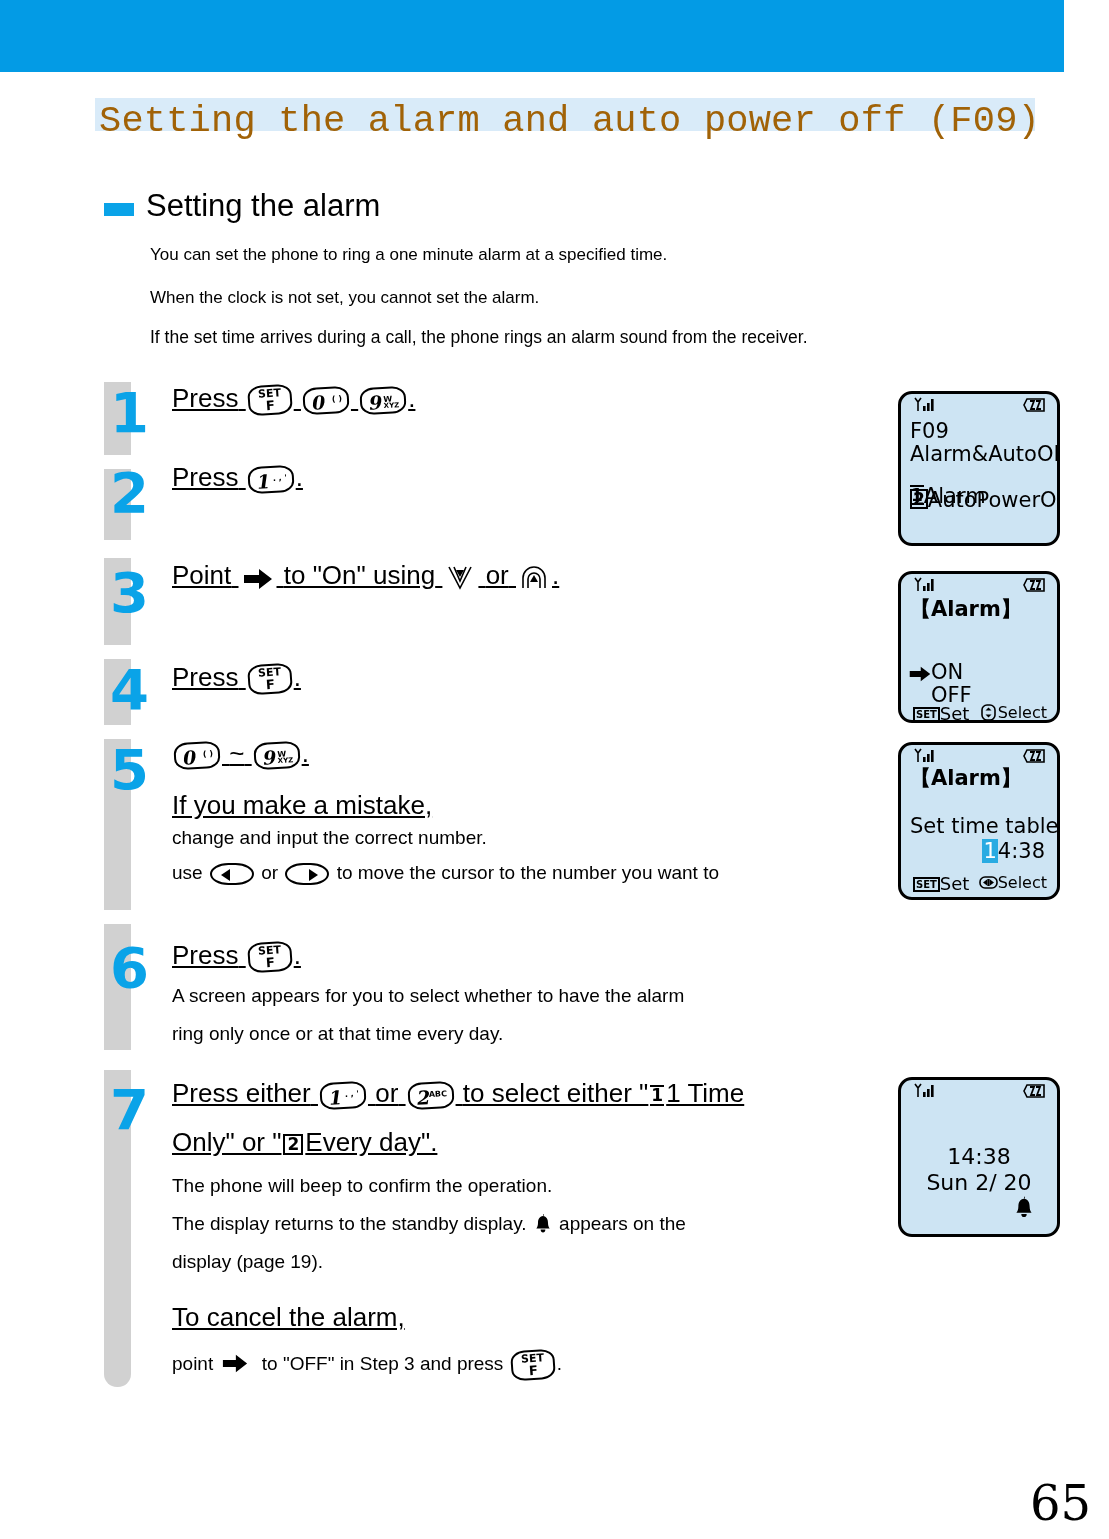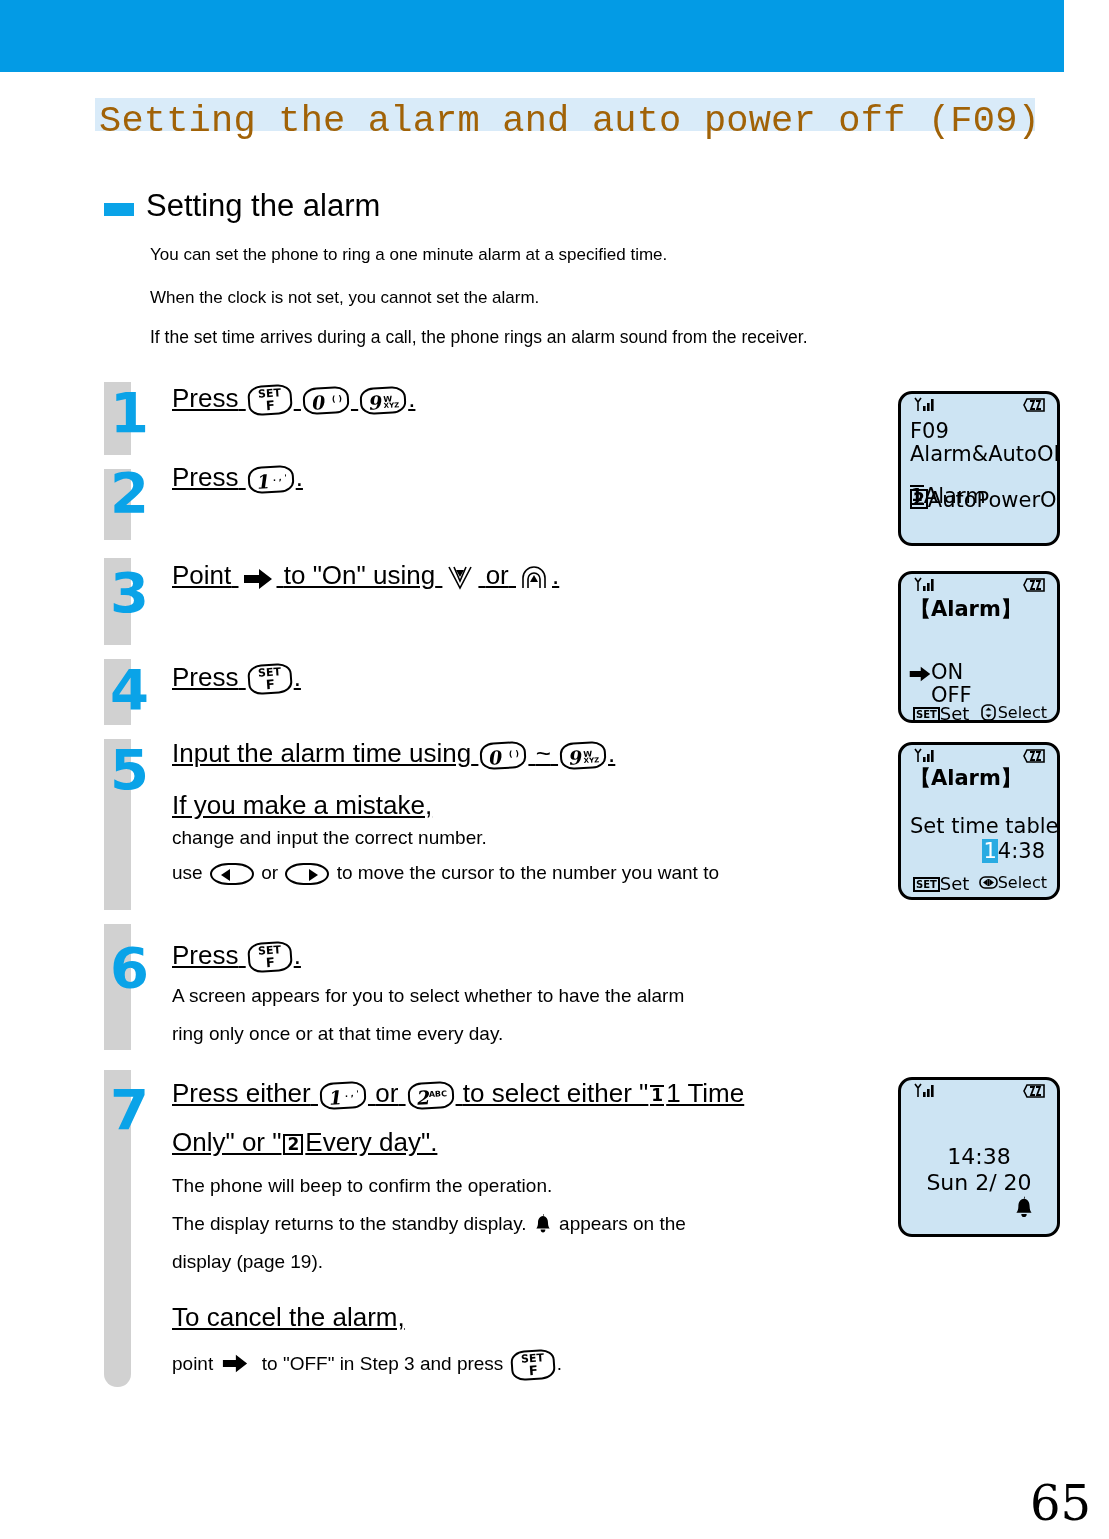--- a/index.html
+++ b/index.html
@@ -396,21 +396,20 @@
 <div class="step-text" style="top:662px;">
   <span>Press</span>
   <span class="key setf">
     <span class="l1">SET</span>
     <span class="l2">F</span>
   </span><span>.</span>
 </div>
 
 <div class="step-num" style="left:110px; top:742px;">5</div>
 <div class="step-text" style="top:738px;">
-  <span>Input the alarm time using</span>
   <span class="key num">
     <span class="d">0</span>
     <span class="sub">( )</span>
   </span>
   <span>~</span>
   <span class="key num">
     <span class="d">9</span>
     <span class="sub">
       <span>W</span>
       <small>XYZ</small>

